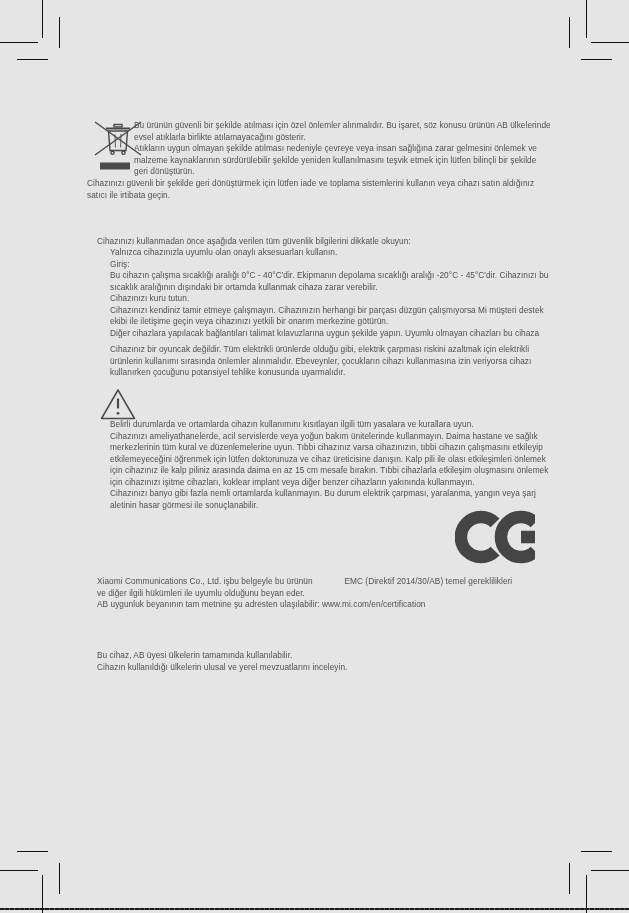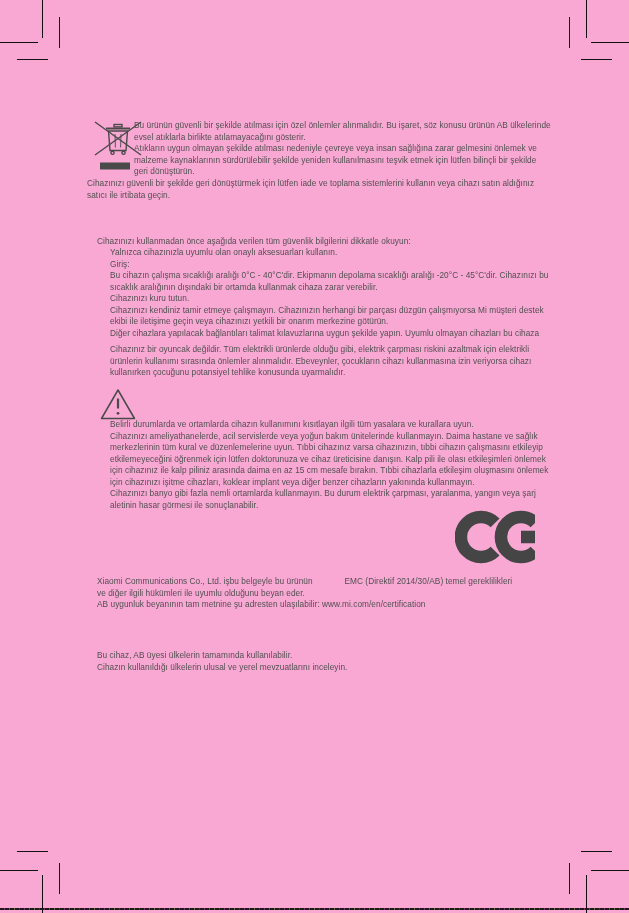--- a/index.html
+++ b/index.html
@@ -1,16 +1,16 @@
 <!DOCTYPE html>
 <html><head>
 <meta charset="utf-8">
 <style>
   html,body{margin:0;padding:0;background:#fff;}
-  .page{position:relative;width:629px;height:913px;background:#f9a8d4;overflow:hidden;}
+  .page{position:relative;width:629px;height:913px;background:#e5e5e5;overflow:hidden;}
 
   
   .tb{
     position:absolute;
     font-family:"Liberation Sans","DejaVu Sans",sans-serif;
     font-size:9px;
     line-height:11.5px;
     color:#505050;
     white-space:nowrap;
     letter-spacing:.05px;

